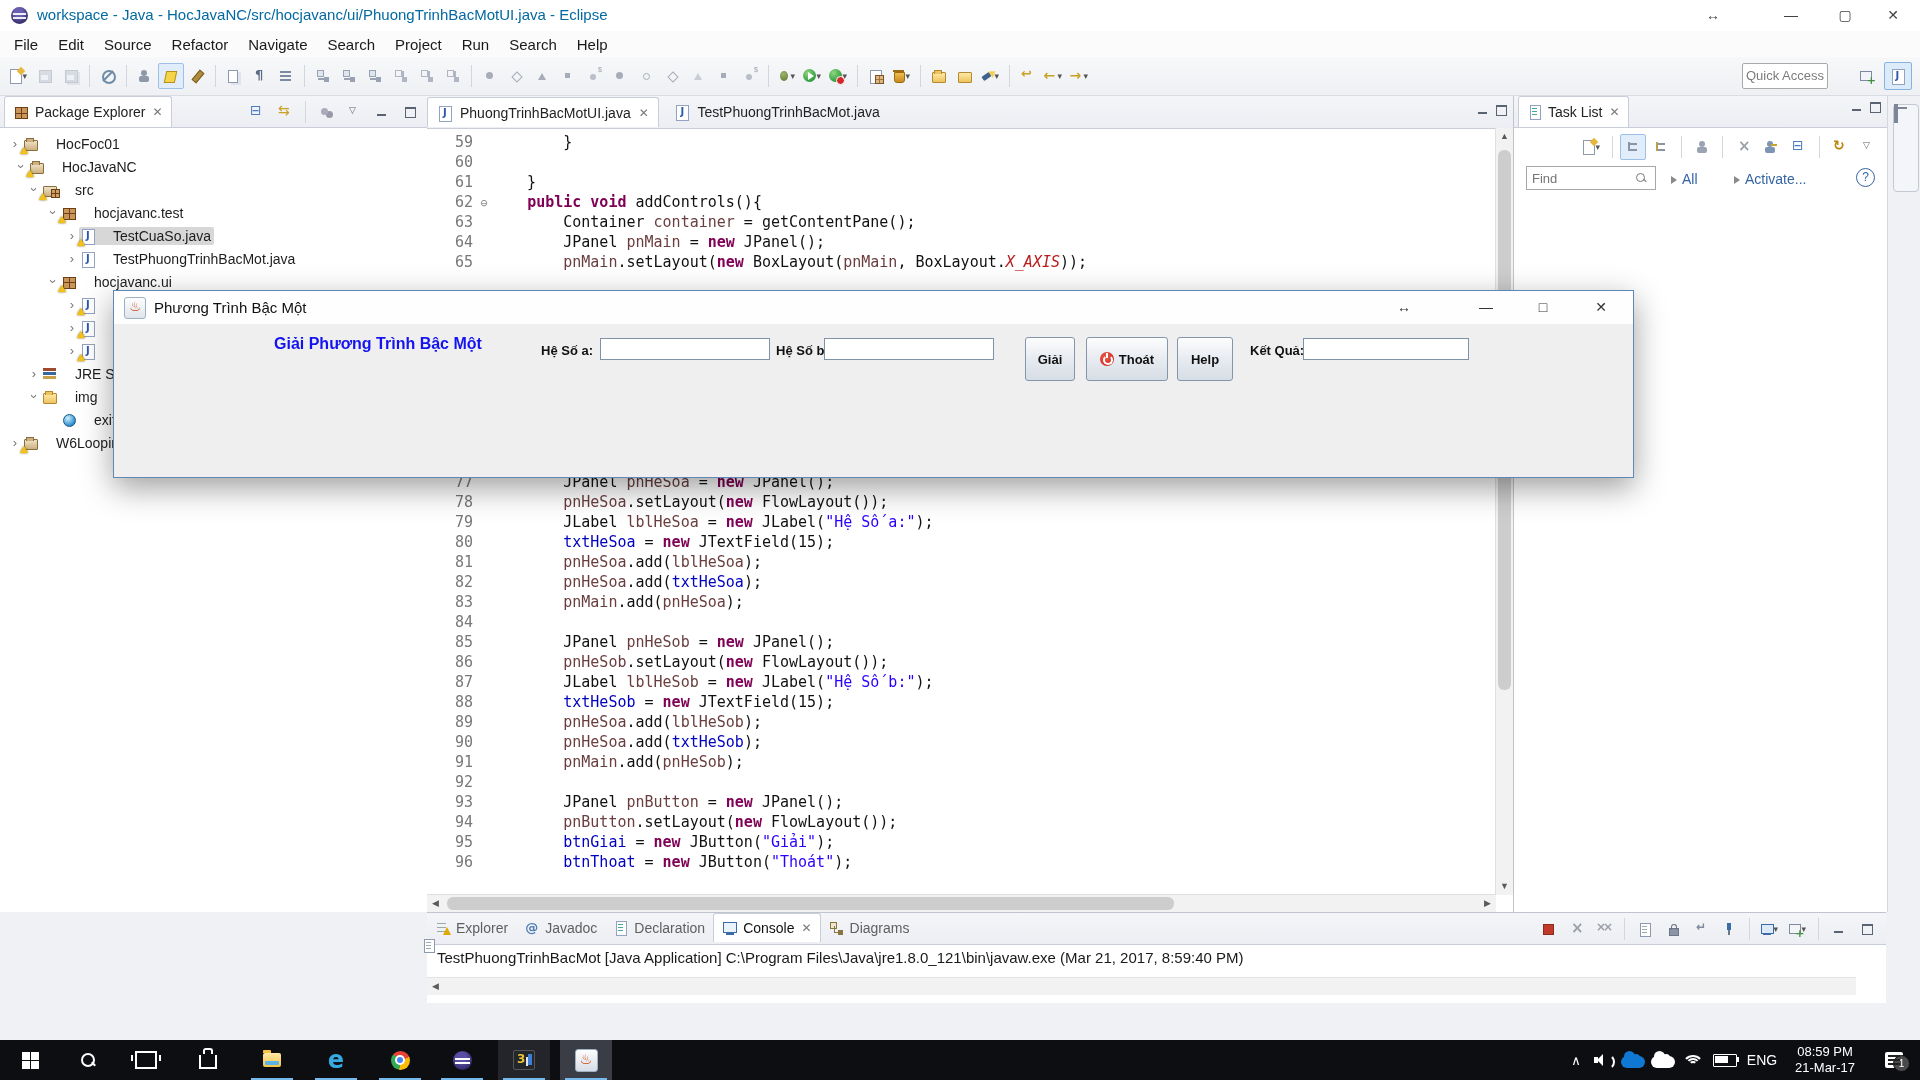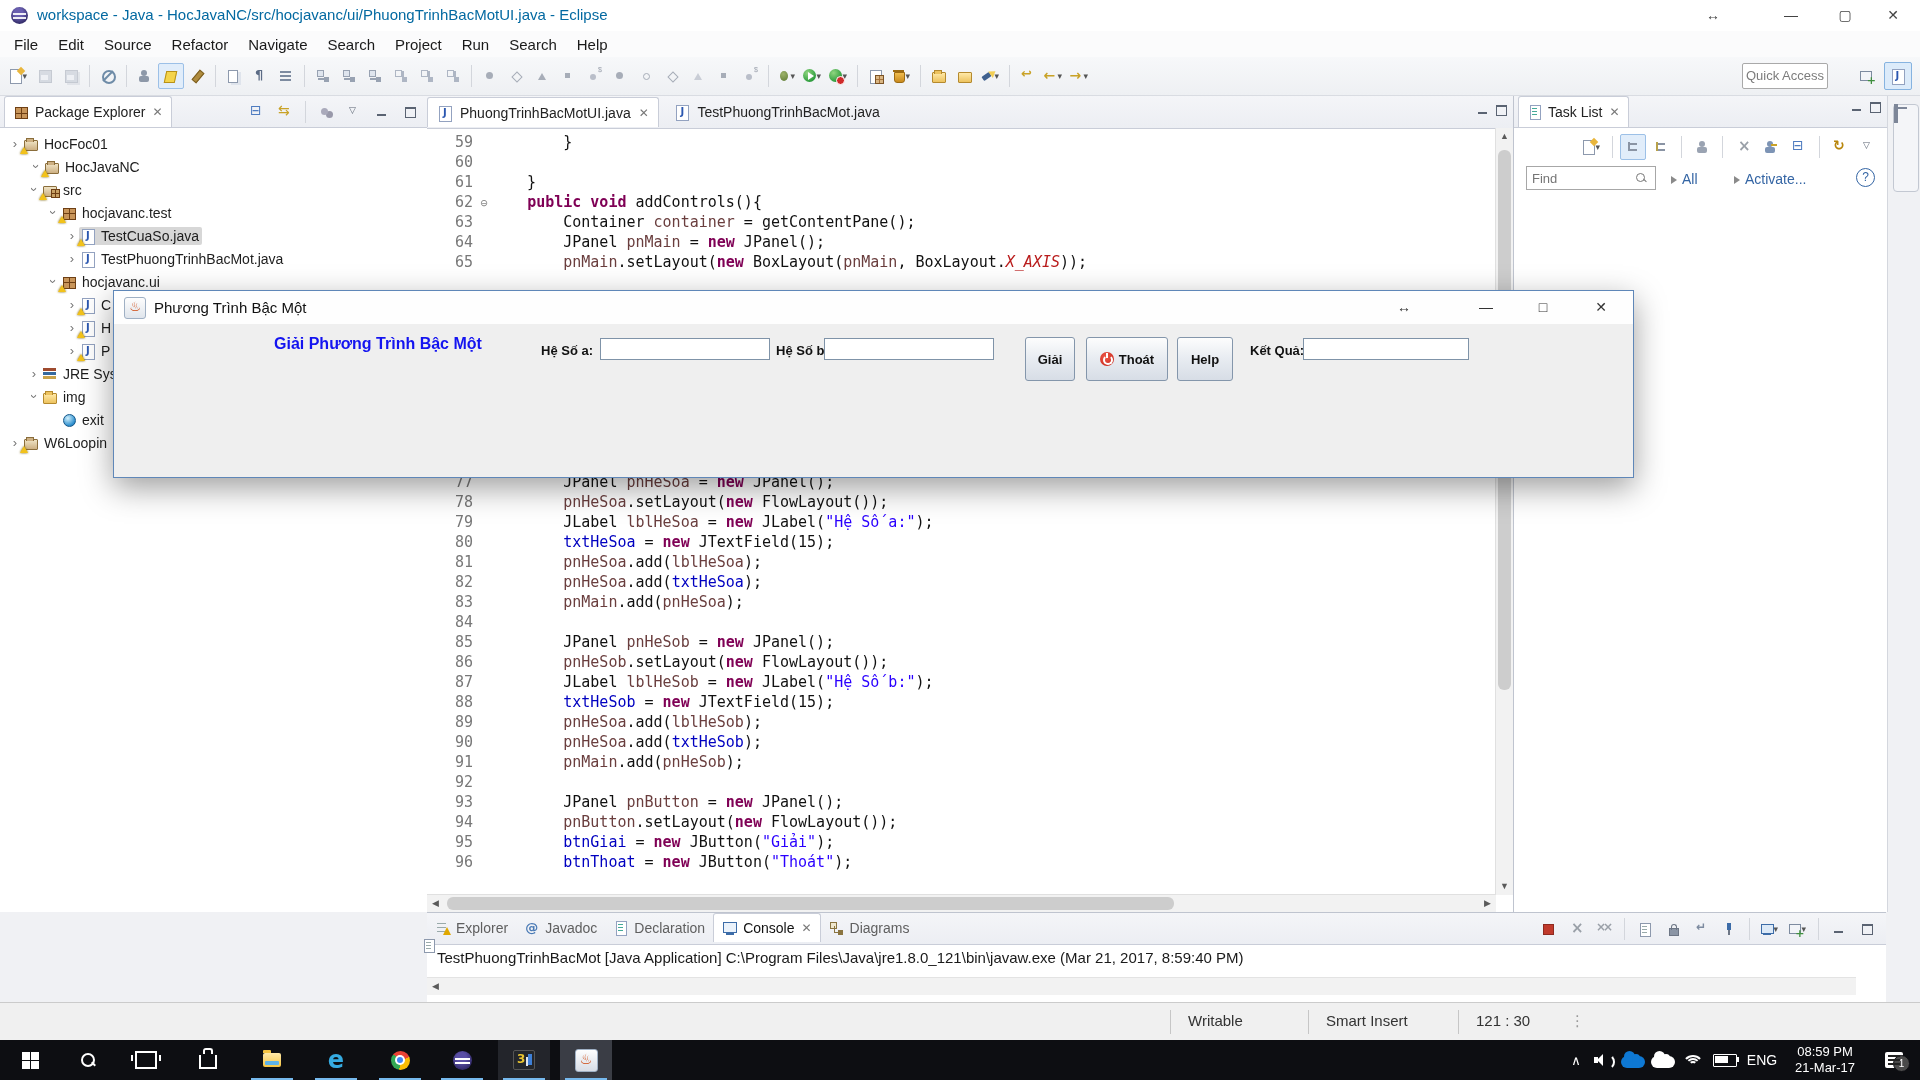--- a/index.html
+++ b/index.html
@@ -113,21 +113,21 @@
   .viewtab{position:absolute;left:0;top:0;height:30px;background:#fff;border:1px solid #c9cdd8;border-bottom:none;
      border-radius:3px 3px 0 0;display:flex;align-items:center;padding:0 8px;gap:5px;font-size:14px;color:#222}
   .vclose{color:#777;font-size:12px;margin-left:2px}
   .hdricons{position:absolute;right:4px;top:3px;display:flex;align-items:center;gap:2px}
 
   #pkg{left:0;top:96px;width:427px;height:816px;background:#fff;border-right:1px solid #bfc4cf}
   #pkgtree{position:absolute;left:0;top:36px;right:0;bottom:0;overflow:hidden}
   .trow{height:23px;display:flex;align-items:center;font-size:14px;color:#1d1d1d;white-space:nowrap}
   .tarrow{width:14px;text-align:center;color:#767676;font-size:13px;flex:none}
   .tarrow.e{transform:rotate(90deg)}
-  .tsel{display:flex;align-items:center;gap:4px;padding:1px 3px 1px 1px;border-radius:2px}
+  .tsel{display:flex;align-items:center;gap:16px;padding:1px 3px 1px 1px;border-radius:2px}
   .tsel.on{background:#d7d7d7}
   .ti{width:17px;height:16px;position:relative;display:inline-block;flex:none}
   .warnb{position:absolute;left:-3px;bottom:-2px;width:0;height:0;border-left:4px solid transparent;border-right:4px solid transparent;border-bottom:7px solid #f2c21b;filter:drop-shadow(0 0 1px #7a6000)}
   .ti-proj::before{content:"";position:absolute;left:1px;top:4px;width:12px;height:9px;background:linear-gradient(#efe3c4,#cdb083);border:1px solid #8a6d3b;border-radius:1px}
   .ti-proj::after{content:"";position:absolute;left:3px;top:2px;width:6px;height:3px;background:#cdb083;border:1px solid #8a6d3b;border-bottom:none}
   .ti-src::before{content:"";position:absolute;left:1px;top:4px;width:12px;height:9px;background:linear-gradient(#efe3c4,#cdb083);border:1px solid #8a6d3b;border-radius:1px}
   .ti-src::after{content:"";position:absolute;right:-1px;bottom:0;width:7px;height:7px;background:#c8a165;border:1px solid #6e3f14;
      background-image:linear-gradient(#6e3f14,#6e3f14),linear-gradient(#6e3f14,#6e3f14);background-size:100% 1px,1px 100%;background-position:center;background-repeat:no-repeat}
   .ti-pkg::before{content:"";position:absolute;left:2px;top:3px;width:11px;height:10px;background:#c8955a;border:1px solid #6e3f14;
      background-image:linear-gradient(#6e3f14,#6e3f14),linear-gradient(#6e3f14,#6e3f14);background-size:100% 1px,1px 100%;background-position:center;background-repeat:no-repeat}
@@ -479,21 +479,21 @@
     <div id="pkgtree">
         <div class="trow" style="padding-left: 8px;">
           <span class="tarrow">›</span>
           <span class="tsel">
             <span class="ti ti-proj">
               <span class="warnb"></span>
             </span>
             <span>HocFoc01</span>
           </span>
         </div>
-        <div class="trow" style="padding-left: 2px; margin-left: 27px;">
+        <div class="trow" style="padding-left: 14px;">
           <span class="tarrow e">›</span>
           <span class="tsel">
             <span class="ti ti-proj">
               <span class="warnb"></span>
             </span>
             <span>HocJavaNC</span>
           </span>
         </div>
         <div class="trow" style="padding-left: 27px;">
           <span class="tarrow e">›</span>
@@ -787,29 +787,20 @@
           <span class="gi gi-max"></span>
         </span>
       </div>
     <div id="cmsg">TestPhuongTrinhBacMot [Java Application] C:\Program Files\Java\jre1.8.0_121\bin\javaw.exe (Mar 21, 2017, 8:59:40 PM)</div>
     <div id="chsb">
       <span class="lt">◀</span>
     </div>
     <span class="gi gi-pagex abs" style="right:6px;bottom:8px"></span>
   </div>
 
-  <div id="status" class="abs">
-    <span class="ssep" style="left:1170px"></span>
-    <span class="sitem" style="left:1188px">Writable</span>
-    <span class="ssep" style="left:1308px"></span>
-    <span class="sitem" style="left:1326px">Smart Insert</span>
-    <span class="ssep" style="left:1458px"></span>
-    <span class="sitem" style="left:1476px">121 : 30</span>
-    <span class="sitem" style="left:1570px;color:#9a9a9a">⋮</span>
-  </div>
 
   <div id="dialog" class="abs">
     <div id="dlg-title">
       <span class="javatile">♨</span>
       <span class="dtext">Phương Trình Bậc Một</span>
       <span class="dlgbtn" style="left:1268px">↔</span>
       <span class="dlgbtn" style="left:1350px">—</span>
       <span class="dlgbtn" style="left:1407px">□</span>
       <span class="dlgbtn" style="left:1465px">✕</span>
     </div>

